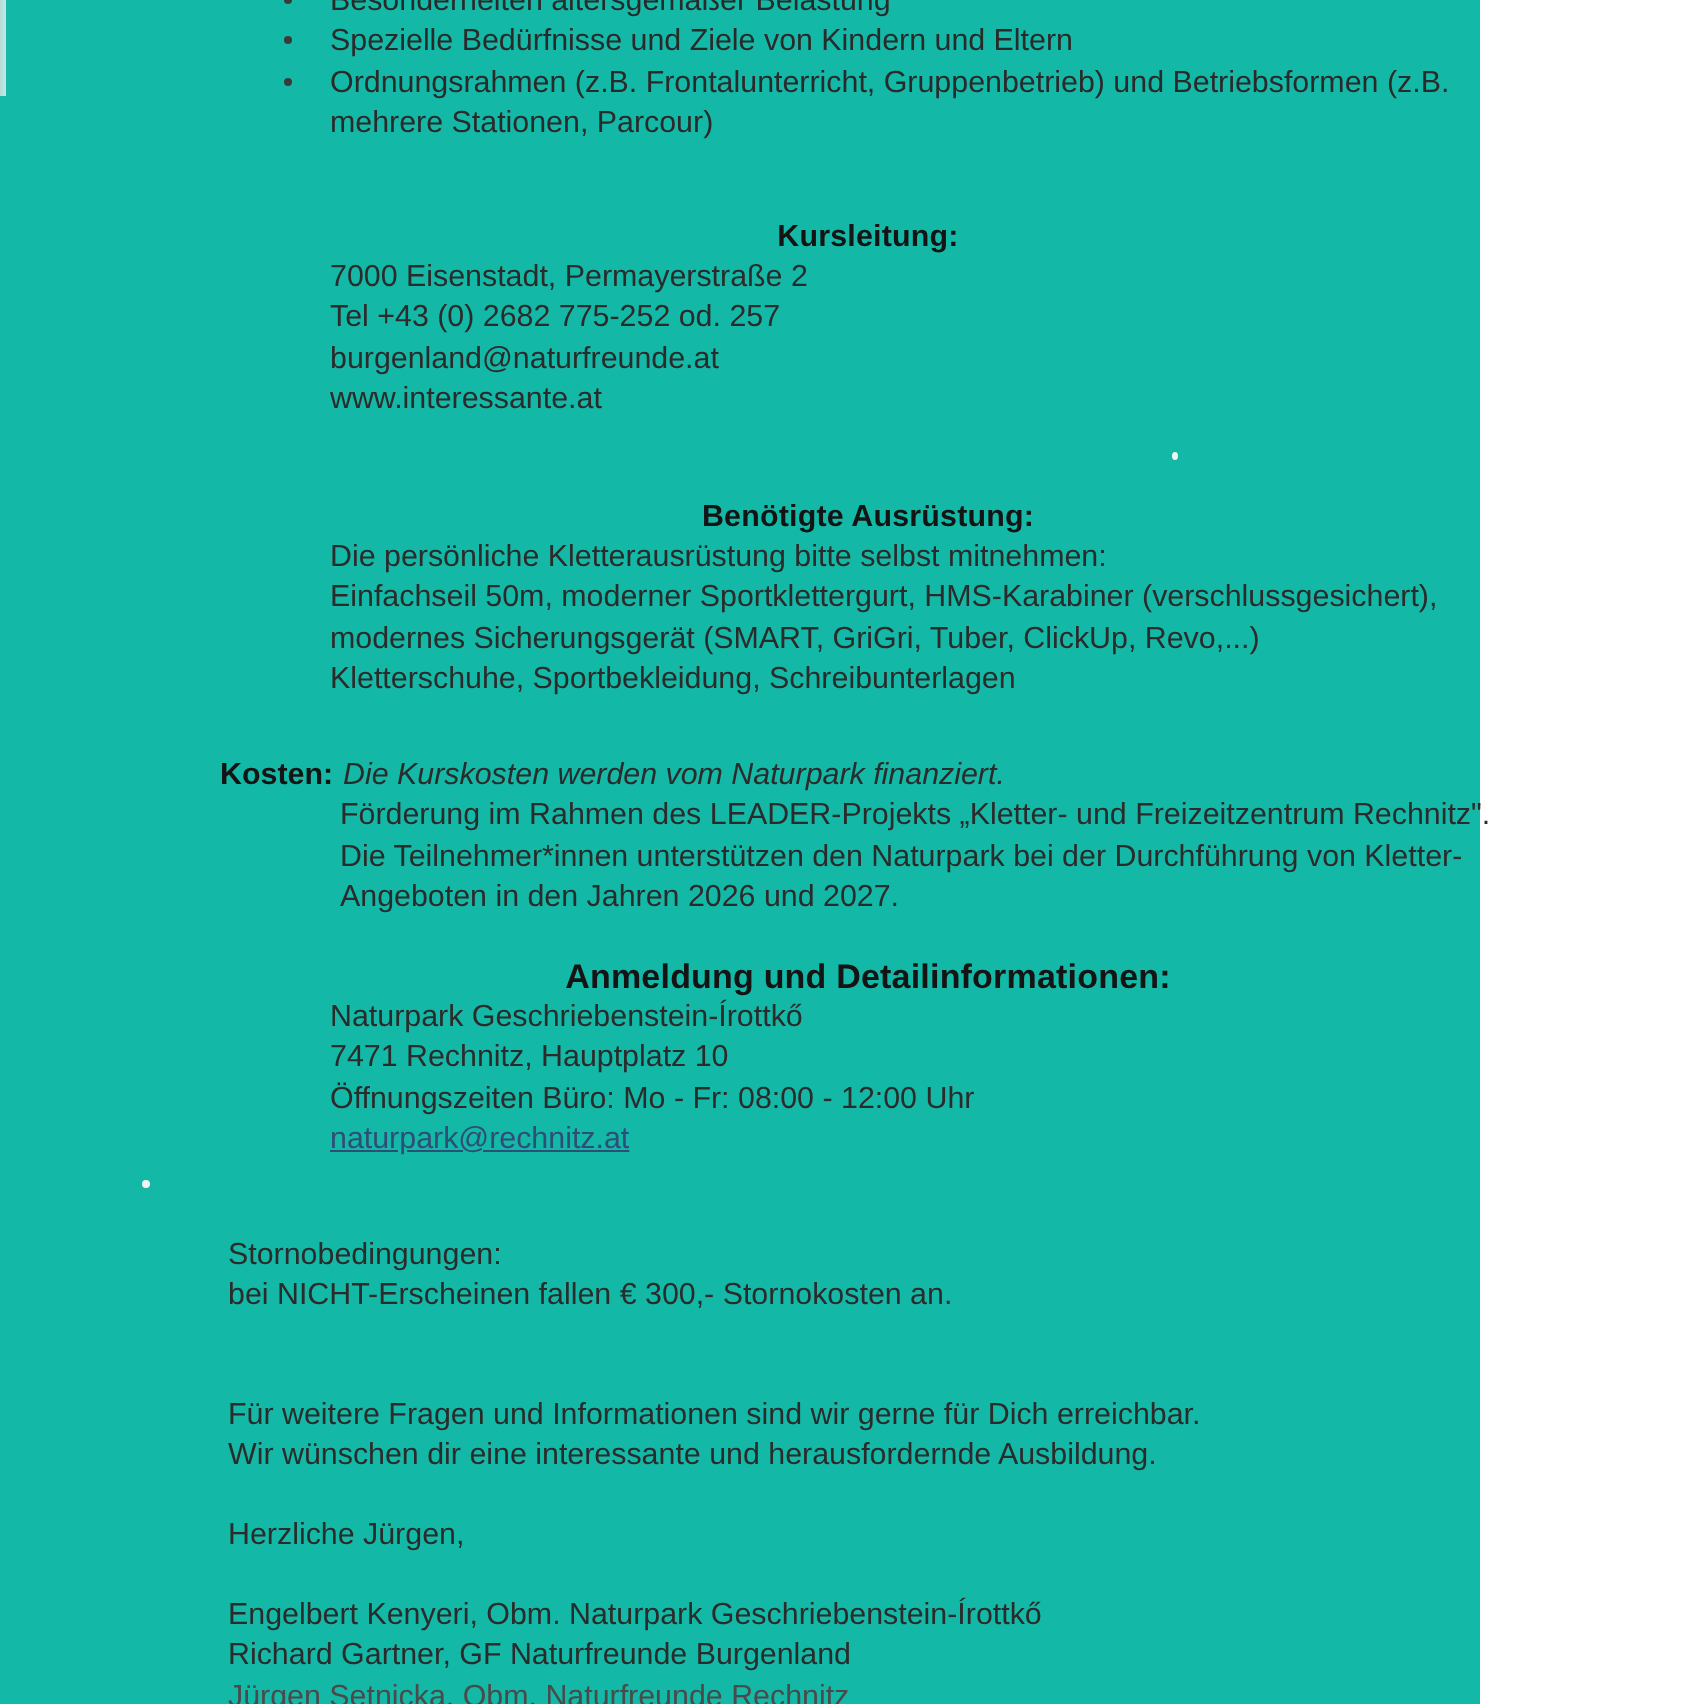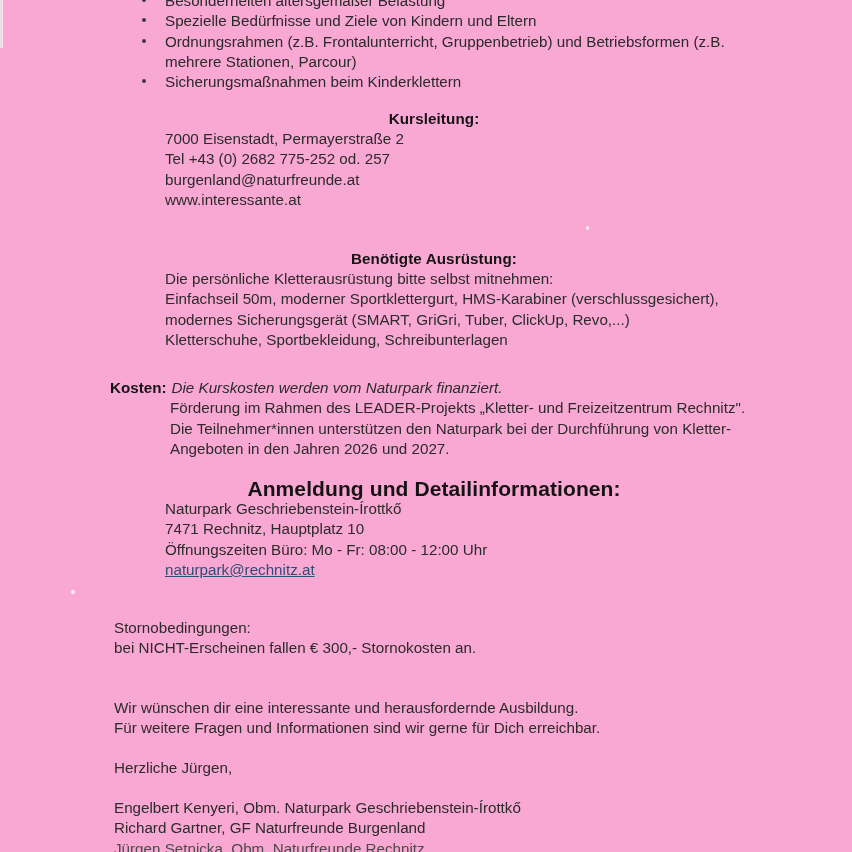--- a/index.html
+++ b/index.html
@@ -10,23 +10,23 @@
   body {
     width: 852px;
     height: 852px;
     overflow: hidden;
     font-family: "Liberation Sans", sans-serif;
     color: #1b1b1b;
     -webkit-font-smoothing: antialiased;
   }
   .page {
     position: relative;
-    width: 852px;
+    width: 740px;
     height: 852px;
-    background: #f9a8d4;
+    background: #14b8a6;
   }
   
   .scan-edge {
     position: absolute;
     left: 0;
     top: 0;
     width: 3px;
     height: 48px;
     background: linear-gradient(to right, #e9e9e9, #f8f8f8);
     opacity: .75;
@@ -87,21 +87,21 @@
   
   .block { position: absolute; left: 114px; width: 640px; }
   .heading {
     font-size: 15.2px;
     line-height: 21px;
     font-weight: bold;
     color: #141414;
     letter-spacing: .1px;
     text-align: center;
   }
-  .heading.big { font-size: 21px; }
+  .heading.big { font-size: 17px; }
   .lines { margin-top: 0px; }
   .line {
     font-size: 15.2px;
     line-height: 20.3px;
     color: #2b2b2b;
     white-space: pre;
   }
   .indented .line { padding-left: 51px; }
 
   
@@ -153,24 +153,20 @@
       <li>
         <span class="dot"></span>
         <span>Spezielle Bedürfnisse und Ziele von Kindern und Eltern</span>
       </li>
       <li>
         <span class="dot"></span>
         <span>Ordnungsrahmen (z.B. Frontalunterricht, Gruppenbetrieb) und Betriebsformen (z.B.</span>
       </li>
       <li>
         <span>mehrere Stationen, Parcour)</span>
-      </li>
-      <li>
-        <span class="dot"></span>
-        <span> Sicherungsmaßnahmen beim Kinderklettern</span>
       </li>
     </ul>
 
     <div class="block indented" style="top:108px;">
       <div class="heading">Kursleitung:</div>
       <div class="lines">
         <div class="line">7000 Eisenstadt, Permayerstraße 2</div>
         <div class="line">Tel +43 (0) 2682 775-252 od. 257</div>
         <div class="line">burgenland@naturfreunde.at</div>
         <div class="line">www.interessante.at</div>
@@ -208,22 +204,22 @@
         <div class="line"><a class="maillink" href="#">naturpark@rechnitz.at</a></div>
       </div>
     </div>
 
     <div class="block flat" style="top:618px;">
       <div class="line">Stornobedingungen:</div>
       <div class="line">bei NICHT-Erscheinen fallen € 300,- Stornokosten an.</div>
     </div>
 
     <div class="block flat" style="top:698px;">
+      <div class="line">Für weitere Fragen und Informationen sind wir gerne für Dich erreichbar.</div>
       <div class="line">Wir wünschen dir eine interessante und herausfordernde Ausbildung.</div>
-      <div class="line">Für weitere Fragen und Informationen sind wir gerne für Dich erreichbar.</div>
     </div>
 
     <div class="block flat" style="top:758px;">
       <div class="line">Herzliche Jürgen,</div>
     </div>
 
     <div class="block flat" style="top:798px;">
       <div class="line">Engelbert Kenyeri, Obm. Naturpark Geschriebenstein-Írottkő</div>
       <div class="line">Richard Gartner, GF Naturfreunde Burgenland</div>
       <div class="line clipped-bottom">Jürgen Setnicka, Obm. Naturfreunde Rechnitz</div>

